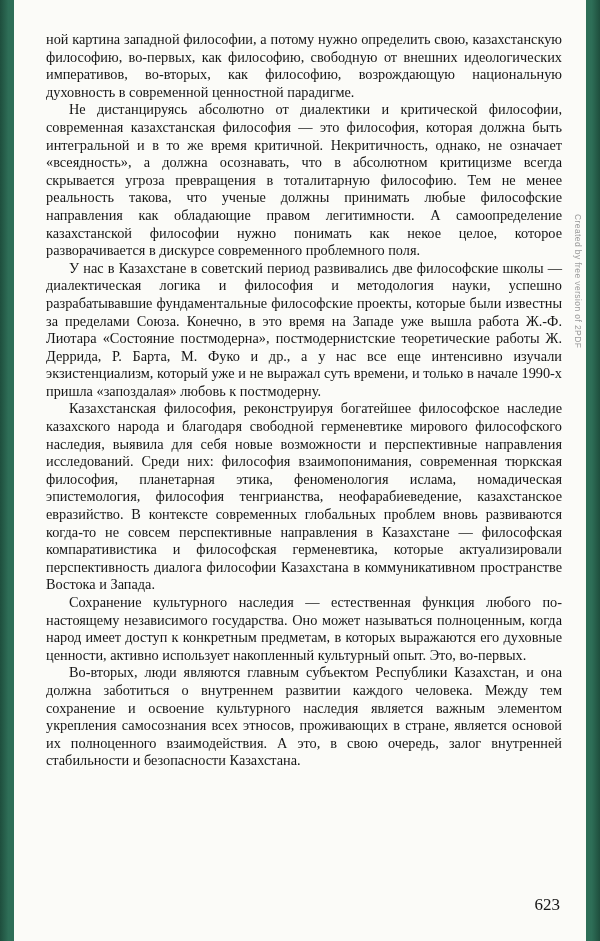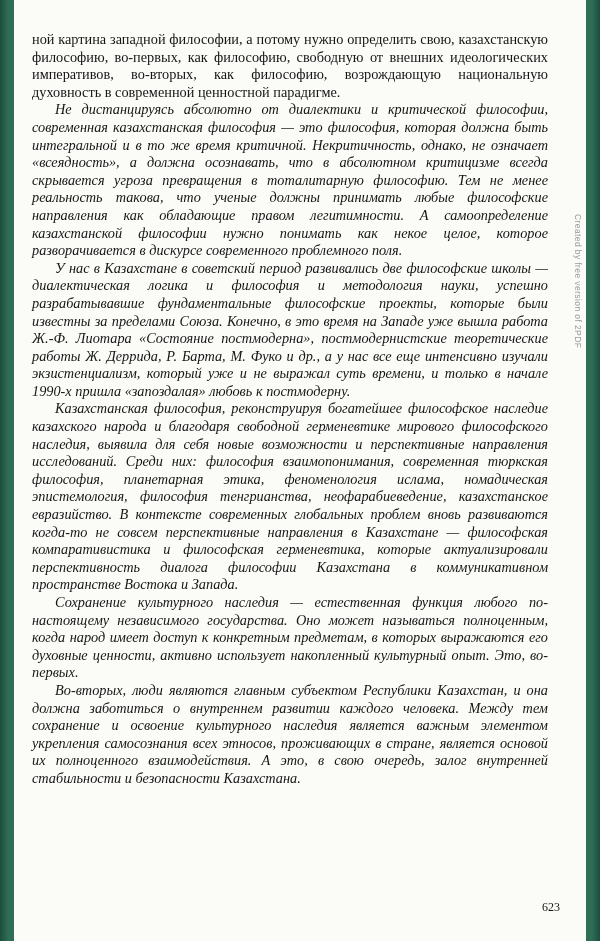--- a/index.html
+++ b/index.html
@@ -16,37 +16,37 @@
     top: 0;
     bottom: 0;
     width: 14px;
     background: var(--border-green, #2e6e57);
     z-index: 2;
   }
   .edge.left  { left: 0;  background: linear-gradient(to right, #1e4e3d, var(--border-green, #2e6e57) 60%); }
   .edge.right { right: 0; background: linear-gradient(to left,  #1e4e3d, var(--border-green, #2e6e57) 60%); }
   .content {
     position: absolute;
-    left: 32px;
+    left: 46px;
     top: 31px;
     width: 516px;
     color: var(--text, #151515);
   }
   .content p {
     margin: 0;
     text-align: justify;
     font-size: 14.3px;
     line-height: 17.6px;
   }
-  .content p.indent { text-indent: 23px; font-style: italic; }
+  .content p.indent { text-indent: 23px; }
   .page-number {
     position: absolute;
     right: 40px;
     bottom: 26px;
-    font-size: 12px;
+    font-size: 17px;
     color: var(--text, #151515);
   }
   .watermark {
     position: absolute;
     top: 214px;
     right: 17px;
     writing-mode: vertical-rl;
     font-family: "Liberation Sans", sans-serif;
     font-size: 8.5px;
     color: var(--watermark-gray, #9a9a9a);

